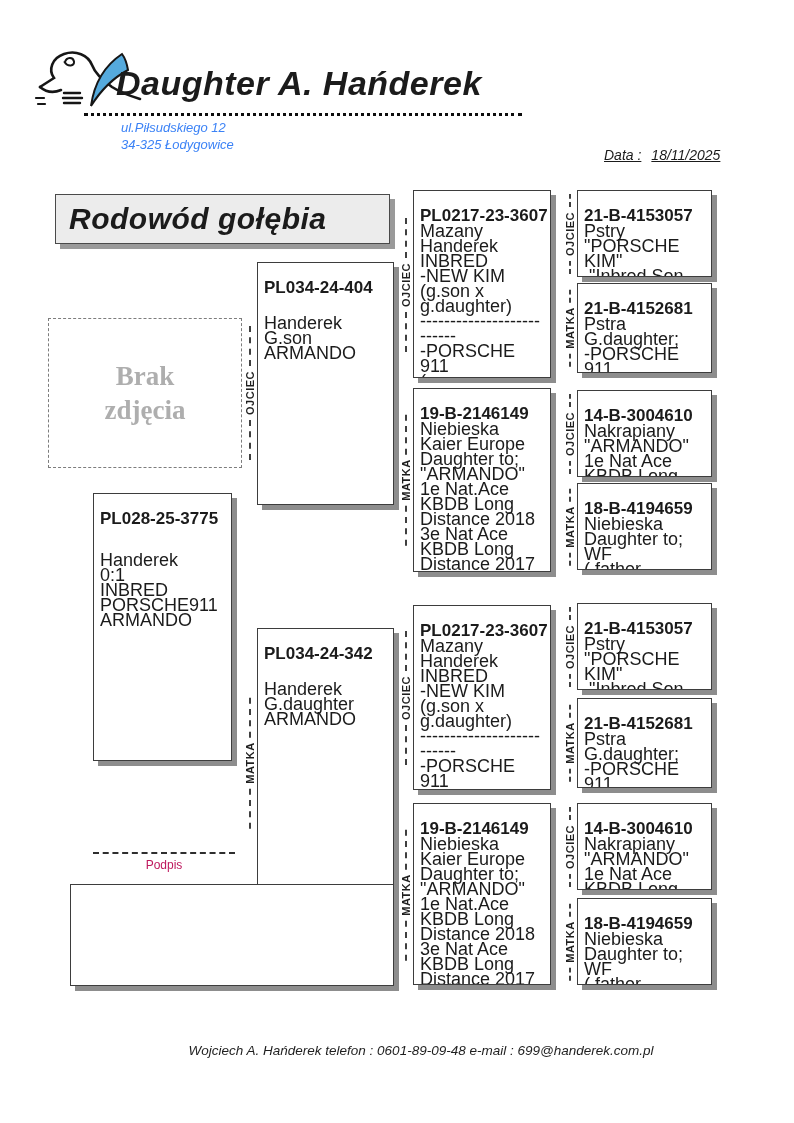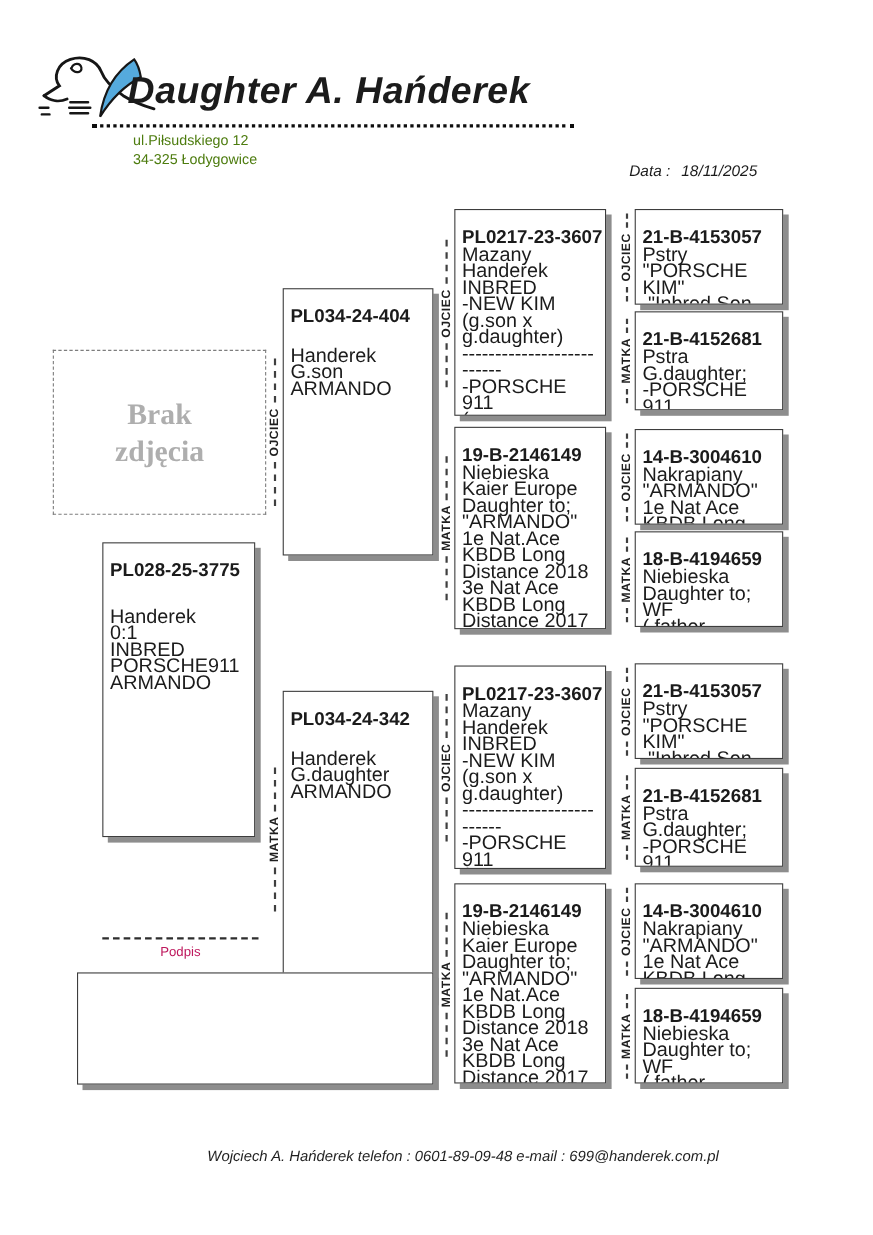--- a/index.html
+++ b/index.html
@@ -10,22 +10,22 @@
   }
   .abs { position:absolute; }
 
   
   .breeder-name {
     position:absolute; left:116px; top:64px;
     font-size:34px; font-weight:bold; font-style:italic; letter-spacing:.5px;
     white-space:nowrap;
   }
   .name-rule { position:absolute; left:84px; top:113px; width:438px; height:0; border-top:3px dotted #0d0d0d; }
-  .addr { position:absolute; left:121px; font-size:13px; color:#4d7c0f; }
-  .date-line { position:absolute; left:572px; top:147px; font-size:14px; font-style:italic; white-space:nowrap; }
+  .addr { position:absolute; left:121px; font-size:13px; font-style:italic; color:#3b82f6; }
+  .date-line { position:absolute; left:604px; top:147px; font-size:14px; font-style:italic; white-space:nowrap;text-decoration:underline; }
   .date-line .lbl { margin-right:10px; }
 
   
   .title-box {
     position:absolute; left:55px; top:194px; width:335px; height:50px;
     background:#ececec; border:1px solid #4a4a4a; box-shadow:5px 5px 0 #9a9a9a;
     display:flex; align-items:center; padding-left:13px; box-sizing:border-box;
   }
   .title-text { font-size:30px; font-weight:bold; font-style:italic; letter-spacing:.5px; }
 
@@ -88,20 +88,23 @@
 
   <div class="breeder-name">Daughter A. Hańderek</div>
   <div class="name-rule"></div>
   <div class="addr" style="top:120px;">ul.Piłsudskiego 12</div>
   <div class="addr" style="top:137px;">34-325 Łodygowice</div>
 
   <div class="date-line">
     <span class="lbl">Data :</span><span>18/11/2025</span>
   </div>
 
+  <div class="title-box">
+    <span class="title-text">Rodowód gołębia</span>
+  </div>
 
   <div class="photo-box">
     <span class="photo-text">Brak
 zdjęcia</span>
   </div>
 
   <div class="pbox gap26" style="left:93px; top:493px; width:139px; height:268px;">
     <div class="ring">PL028-25-3775</div>
     <div class="body">Handerek
 0:1

